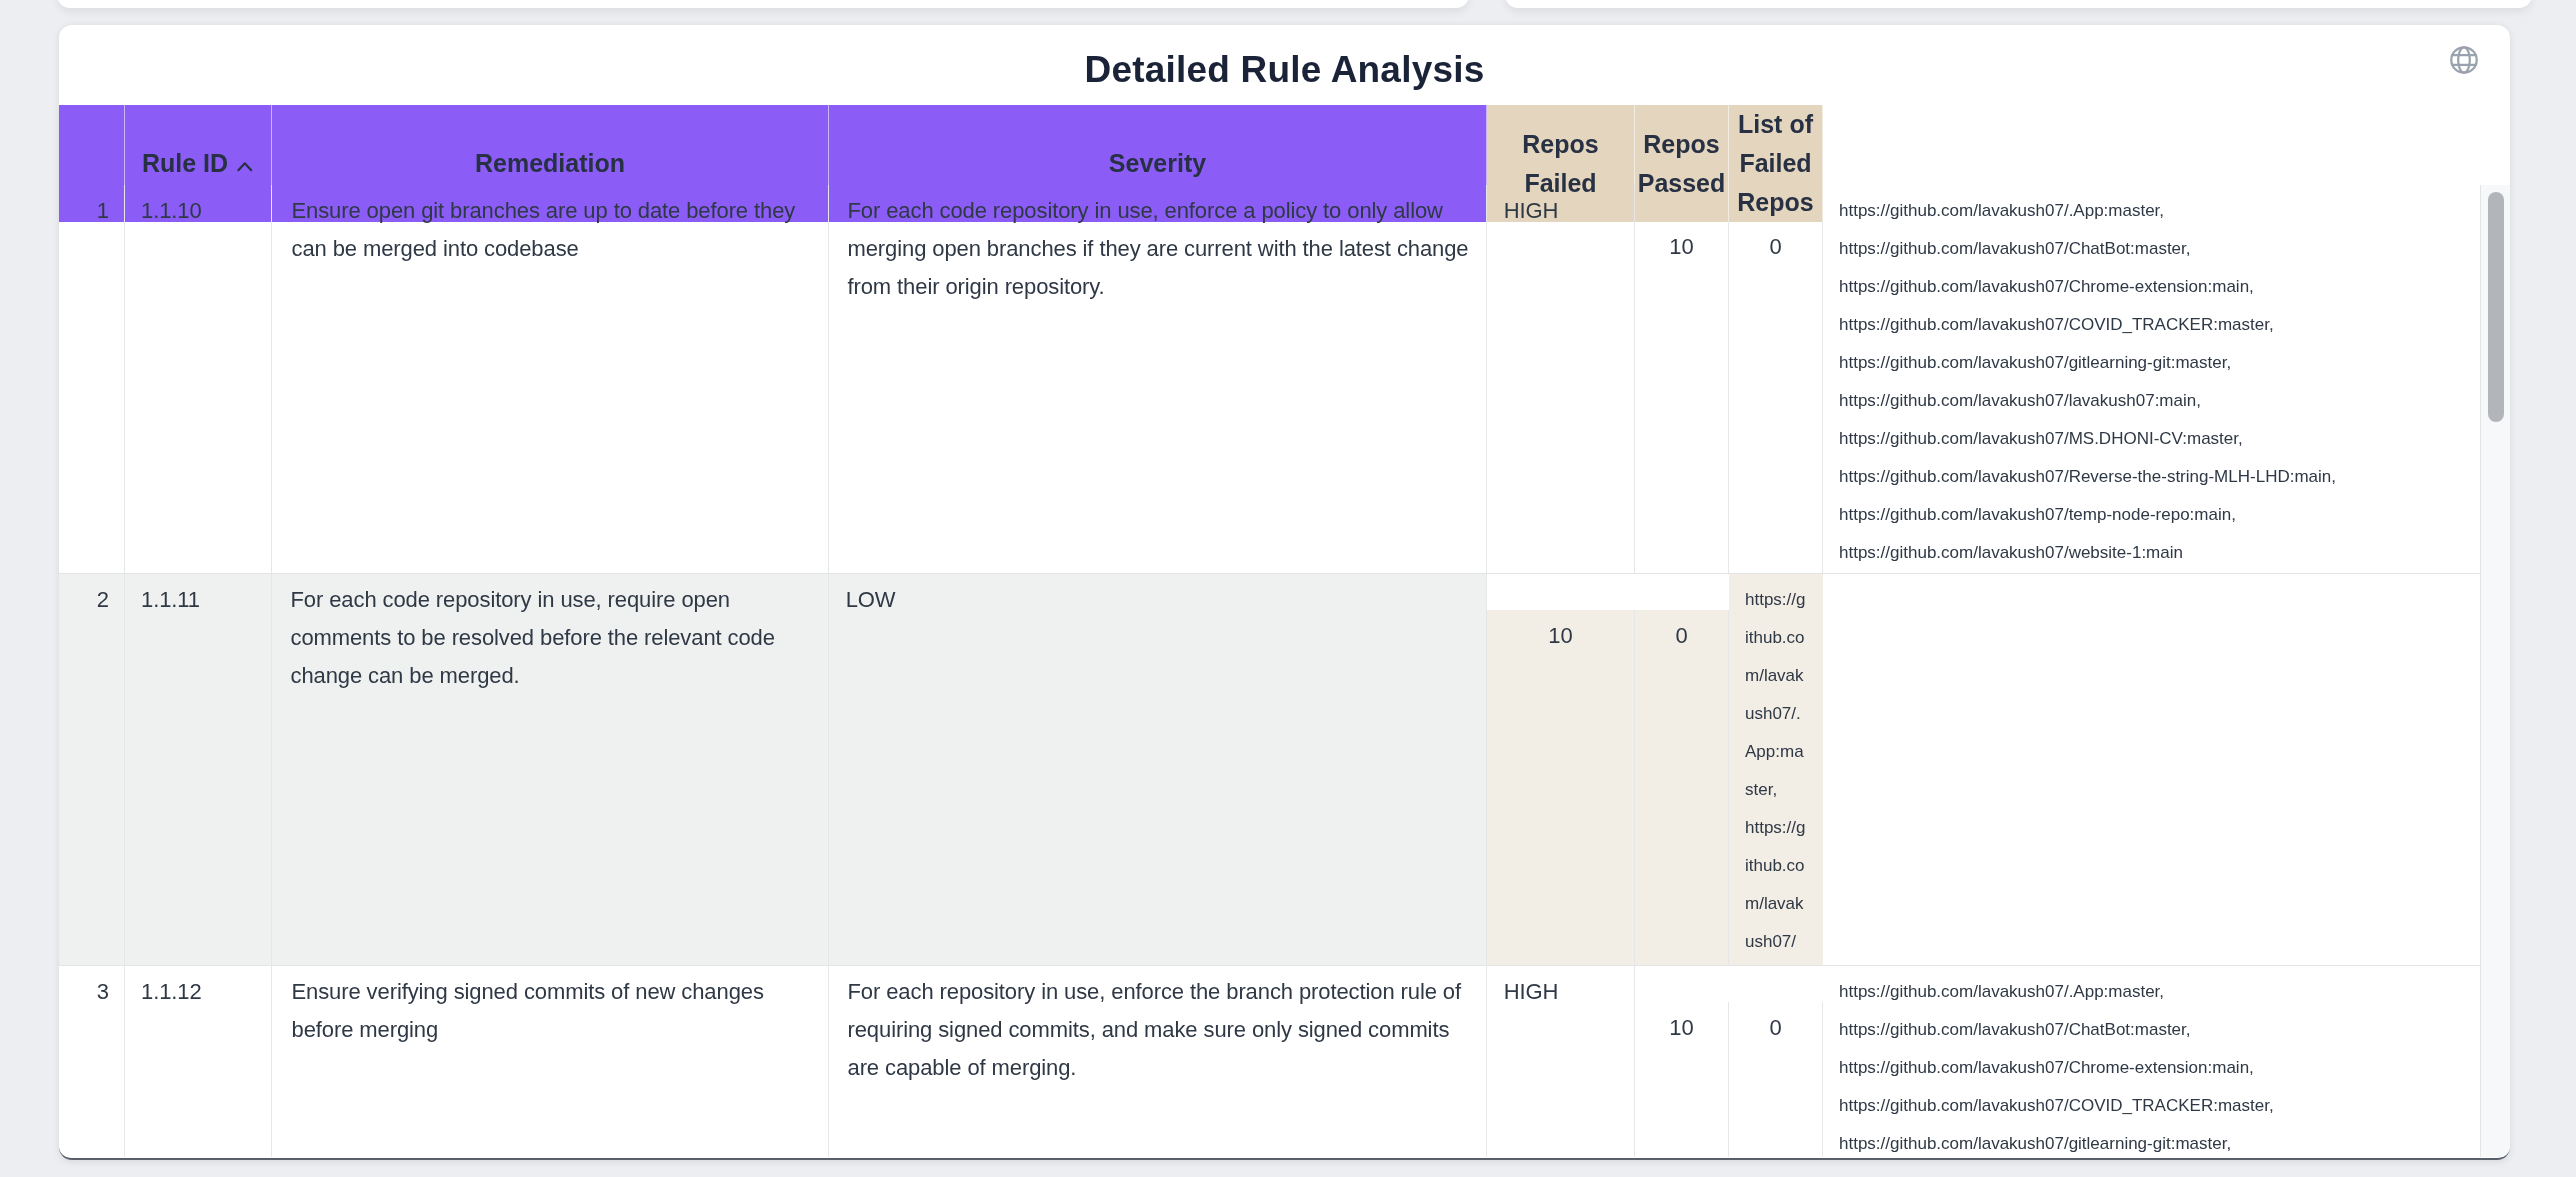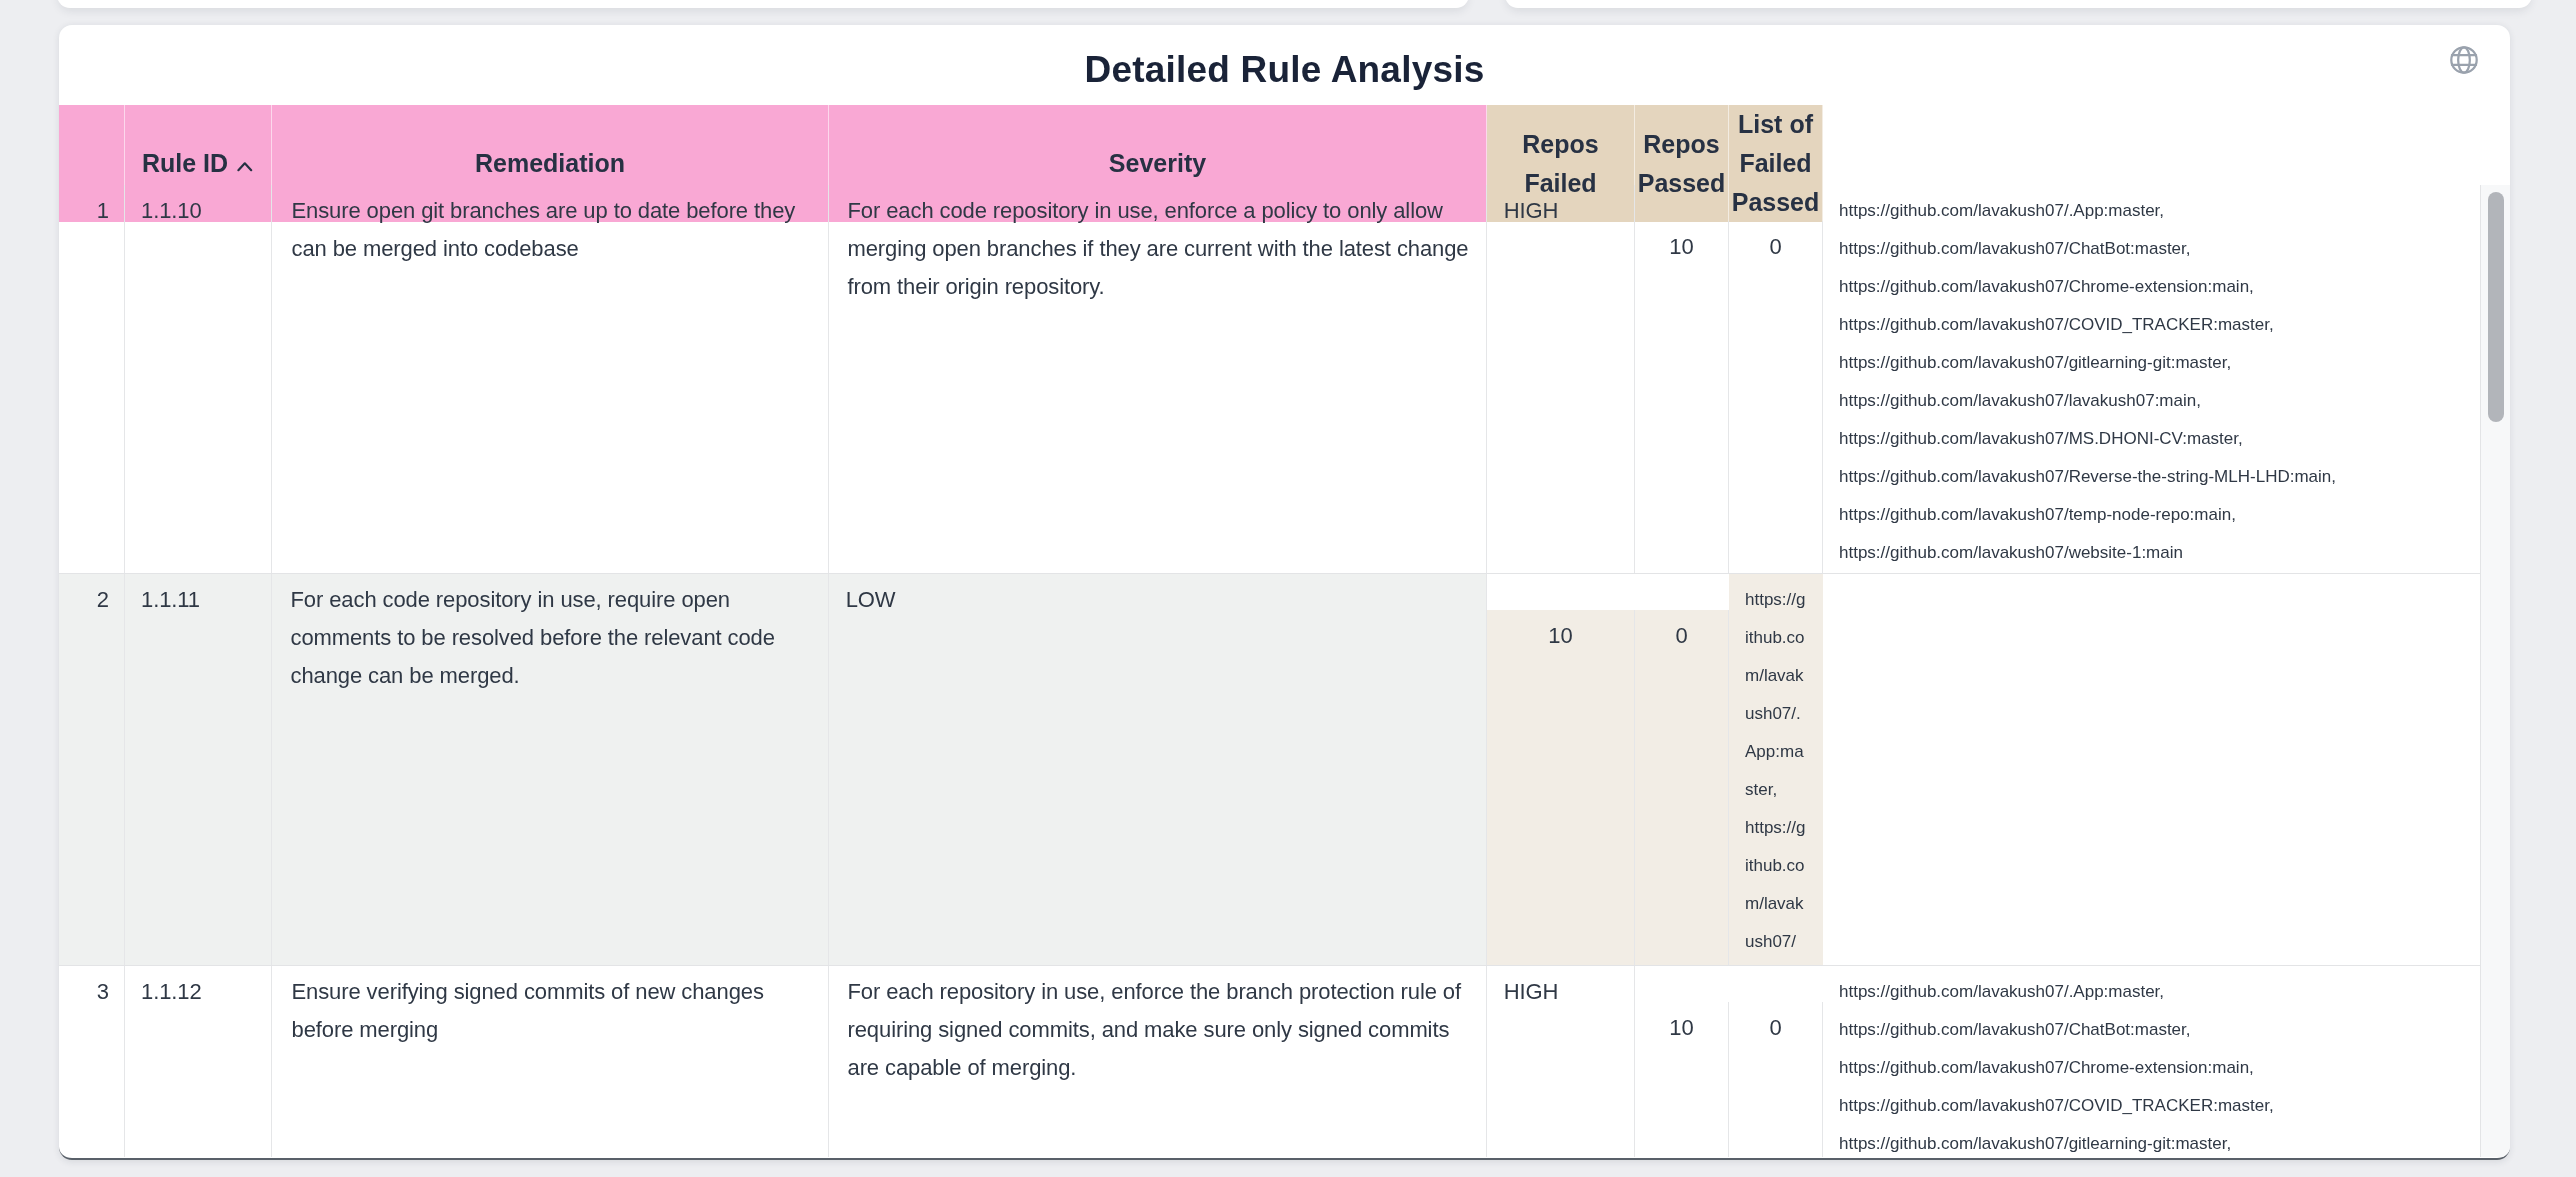--- a/index.html
+++ b/index.html
@@ -25,21 +25,21 @@
   .globe-btn { position:absolute; top:18.5px; right:30px; width:32px; height:32px;
     background:transparent; border:none; cursor:pointer; padding:0; }
 
   
   .thead { position:absolute; left:0; top:80px; width:2451px; height:81px;
     display:grid; grid-template-columns:66px 147px 557px 658px 148px 94px 94px 657px 30px;
     border-bottom:1.9px solid #bcc2cb; }
   .th { display:flex; align-items:center; justify-content:center; text-align:center;
     font-size:25px; font-weight:700; color:#273143; line-height:39px;
     border-right:0.9px solid rgba(255,255,255,0.55); }
-  .th.blue { background:#f9a8d4; }
+  .th.blue { background:#8b5cf6; }
   .th.tan  { background:#e4d5be; }
   .th.gutter { background:#ffffff; border-right:none; }
   .sort-caret { margin-left:8.3px; display:inline-block; }
 
   
   .tbody { position:absolute; left:0; top:160px; width:2421px; height:972px;
     overflow:hidden; display:flex; flex-direction:column; }
   .trow { display:grid; grid-template-columns:66px 147px 557px 658px 148px 94px 94px 657px;
     width:2421px; flex:0 0 auto; }
   .trow + .trow { border-top:0.9px solid #e3e4e6; }
@@ -93,21 +93,21 @@
         <span class="sort-caret">
           <svg width="17.6" height="11" viewBox="0 0 19 12" fill="none" stroke="#273143" stroke-width="2.4" stroke-linecap="round" stroke-linejoin="round">
             <polyline points="2.5,10 9.5,2.5 16.5,10"></polyline>
           </svg>
         </span>
       </div>
       <div class="th blue">Remediation</div>
       <div class="th blue">Severity</div>
       <div class="th tan">Repos Failed</div>
       <div class="th tan">Repos Passed</div>
-      <div class="th tan">List of Failed Passed</div>
+      <div class="th tan">List of Failed Repos</div>
       <div class="th gutter"></div>
     </div>
 
     <div class="tbody">
   <div class="trow">
     <div class="cell c-idx">1</div>
     <div class="cell c-ruleid">1.1.10</div>
     <div class="cell c-name">Ensure open git branches are up to date before they can be merged into codebase</div>
     <div class="cell c-rem">For each code repository in use, enforce a policy to only allow merging open branches if they are current with the latest change from their origin repository.</div>
     <div class="cell c-sev">HIGH</div>

